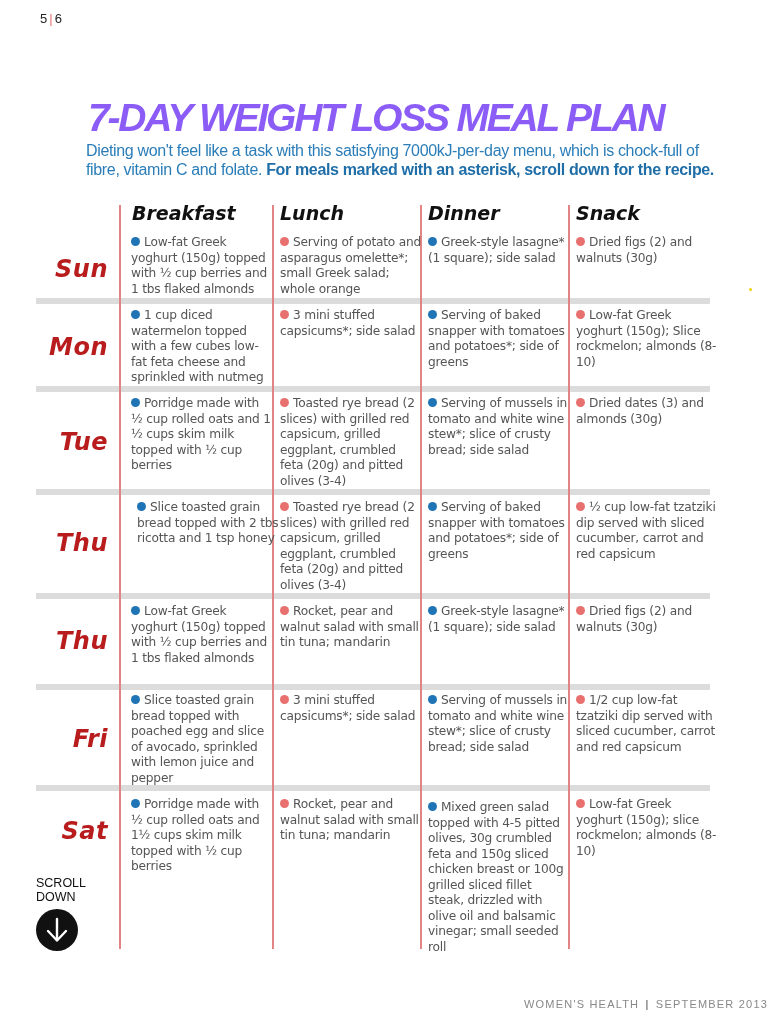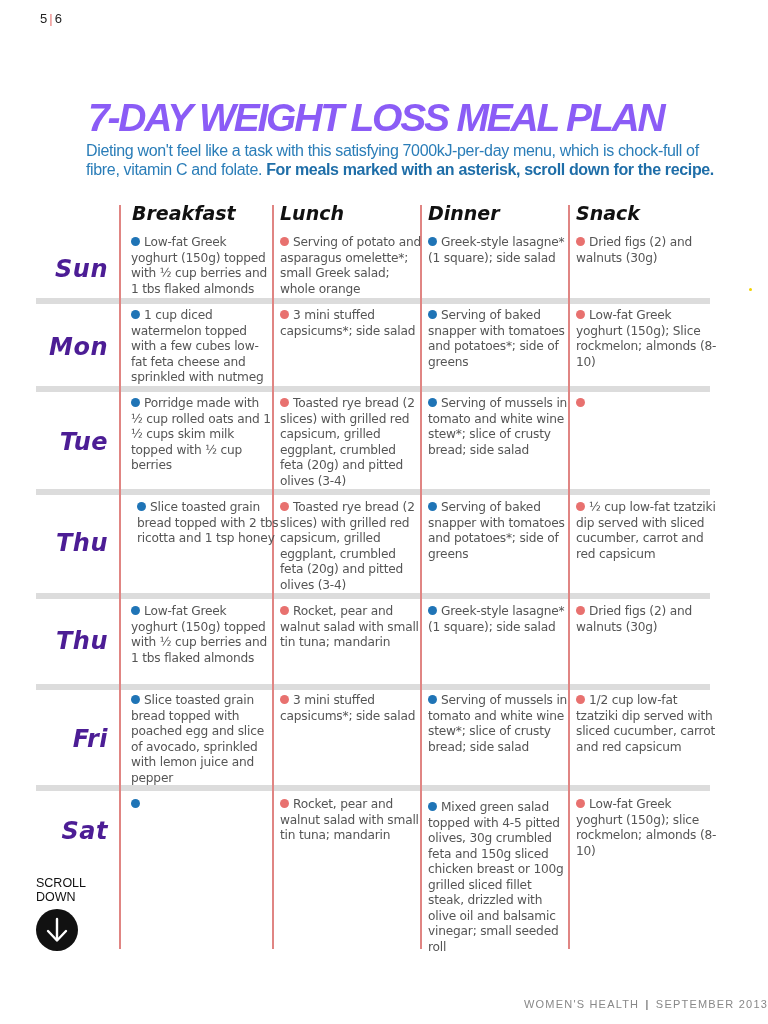--- a/index.html
+++ b/index.html
@@ -12,21 +12,21 @@
            font-weight:bold; font-style:italic; font-size:39px; color:#8b5cf6;
            letter-spacing:-2.2px; white-space:nowrap; line-height:44px; }
   .intro { position:absolute; left:86px; top:141px; width:640px; font-family:"Liberation Sans", sans-serif;
            font-size:16px; line-height:19px; color:#2a7db8; letter-spacing:-0.35px; }
   .intro b { color:#1f6ea8; font-weight:bold; }
   .vline { position:absolute; width:2px; background:#e08583; }
   .hband { position:absolute; left:36px; width:674px; height:6px; background:#dcdcdc; }
   .colhead { position:absolute; top:202px; font-family:"DejaVu Sans", sans-serif; font-weight:bold;
              font-style:italic; font-size:19px; color:#111; }
   .day { position:absolute; left:38px; width:70px; text-align:right; font-family:"DejaVu Sans", sans-serif;
-         font-weight:bold; font-style:italic; font-size:24px; color:#4c1d95; letter-spacing:0.5px; }
+         font-weight:bold; font-style:italic; font-size:24px; color:#b91c1c; letter-spacing:0.5px; }
   .cell { position:absolute; width:142px; font-family:"DejaVu Sans", sans-serif; font-size:12.2px;
           line-height:15.5px; color:#555; letter-spacing:-0.2px; }
   .dot { display:inline-block; width:9px; height:9px; border-radius:50%; margin-right:4px; vertical-align:0px; }
   .dot.blue { background:#1f74b6; }
   .dot.red { background:#e8716f; }
   .scroll { position:absolute; left:36px; top:876px; font-family:"Liberation Sans", sans-serif;
             font-size:12.5px; line-height:14px; color:#111; }
   .scroll-btn { position:absolute; left:36px; top:909px; width:42px; height:42px; border-radius:50%;
                 background:#111; display:flex; align-items:center; justify-content:center; }
   .footer { position:absolute; left:524px; top:998px; font-family:"Liberation Sans", sans-serif;
@@ -78,38 +78,38 @@
 <div class="cell" style="left:576px; top:235px"><span class="dot red"></span><span>Dried figs (2) and walnuts (30g)</span></div>
 
 <div class="cell" style="left:131px; top:308px"><span class="dot blue"></span><span>1 cup diced watermelon topped with a few cubes low-fat feta cheese and sprinkled with nutmeg</span></div>
 <div class="cell" style="left:280px; top:308px"><span class="dot red"></span><span>3 mini stuffed capsicums*; side salad</span></div>
 <div class="cell" style="left:428px; top:308px"><span class="dot blue"></span><span>Serving of baked snapper with tomatoes and potatoes*; side of greens</span></div>
 <div class="cell" style="left:576px; top:308px"><span class="dot red"></span><span>Low-fat Greek yoghurt (150g); Slice rockmelon; almonds (8-10)</span></div>
 
 <div class="cell" style="left:131px; top:396px"><span class="dot blue"></span><span>Porridge made with ½ cup rolled oats and 1 ½ cups skim milk topped with ½ cup berries</span></div>
 <div class="cell" style="left:280px; top:396px"><span class="dot red"></span><span>Toasted rye bread (2 slices) with grilled red capsicum, grilled eggplant, crumbled feta (20g) and pitted olives (3-4)</span></div>
 <div class="cell" style="left:428px; top:396px"><span class="dot blue"></span><span>Serving of mussels in tomato and white wine stew*; slice of crusty bread; side salad</span></div>
-<div class="cell" style="left:576px; top:396px"><span class="dot red"></span></div>
+<div class="cell" style="left:576px; top:396px"><span class="dot red"></span><span>Dried dates (3) and almonds (30g)</span></div>
 
 <div class="cell" style="left:137px; top:500px"><span class="dot blue"></span><span>Slice toasted grain bread topped with 2 tbs ricotta and 1 tsp honey</span></div>
 <div class="cell" style="left:280px; top:500px"><span class="dot red"></span><span>Toasted rye bread (2 slices) with grilled red capsicum, grilled eggplant, crumbled feta (20g) and pitted olives (3-4)</span></div>
 <div class="cell" style="left:428px; top:500px"><span class="dot blue"></span><span>Serving of baked snapper with tomatoes and potatoes*; side of greens</span></div>
 <div class="cell" style="left:576px; top:500px"><span class="dot red"></span><span>½ cup low-fat tzatziki dip served with sliced cucumber, carrot and red capsicum</span></div>
 
 <div class="cell" style="left:131px; top:604px"><span class="dot blue"></span><span>Low-fat Greek yoghurt (150g) topped with ½ cup berries and 1 tbs flaked almonds</span></div>
 <div class="cell" style="left:280px; top:604px"><span class="dot red"></span><span>Rocket, pear and walnut salad with small tin tuna; mandarin</span></div>
 <div class="cell" style="left:428px; top:604px"><span class="dot blue"></span><span>Greek-style lasagne* (1 square); side salad</span></div>
 <div class="cell" style="left:576px; top:604px"><span class="dot red"></span><span>Dried figs (2) and walnuts (30g)</span></div>
 
 <div class="cell" style="left:131px; top:693px"><span class="dot blue"></span><span>Slice toasted grain bread topped with poached egg and slice of avocado, sprinkled with lemon juice and pepper</span></div>
 <div class="cell" style="left:280px; top:693px"><span class="dot red"></span><span>3 mini stuffed capsicums*; side salad</span></div>
 <div class="cell" style="left:428px; top:693px"><span class="dot blue"></span><span>Serving of mussels in tomato and white wine stew*; slice of crusty bread; side salad</span></div>
 <div class="cell" style="left:576px; top:693px"><span class="dot red"></span><span>1/2 cup low-fat tzatziki dip served with sliced cucumber, carrot and red capsicum</span></div>
 
-<div class="cell" style="left:131px; top:797px"><span class="dot blue"></span></div>
+<div class="cell" style="left:131px; top:797px"><span class="dot blue"></span><span>Porridge made with ½ cup rolled oats and 1½ cups skim milk topped with ½ cup berries</span></div>
 <div class="cell" style="left:280px; top:797px"><span class="dot red"></span><span>Rocket, pear and walnut salad with small tin tuna; mandarin</span></div>
 <div class="cell" style="left:428px; top:800px"><span class="dot blue"></span><span>Mixed green salad topped with 4-5 pitted olives, 30g crumbled feta and 150g sliced chicken breast or 100g grilled sliced fillet steak, drizzled with olive oil and balsamic vinegar; small seeded roll</span></div>
 <div class="cell" style="left:576px; top:797px"><span class="dot red"></span><span>Low-fat Greek yoghurt (150g); slice rockmelon; almonds (8-10)</span></div>
 
 <div class="scroll">
   <div>SCROLL</div>
   <div>DOWN</div>
 </div>
 <div class="scroll-btn">
   <svg width="30" height="30" viewBox="0 0 30 30">

